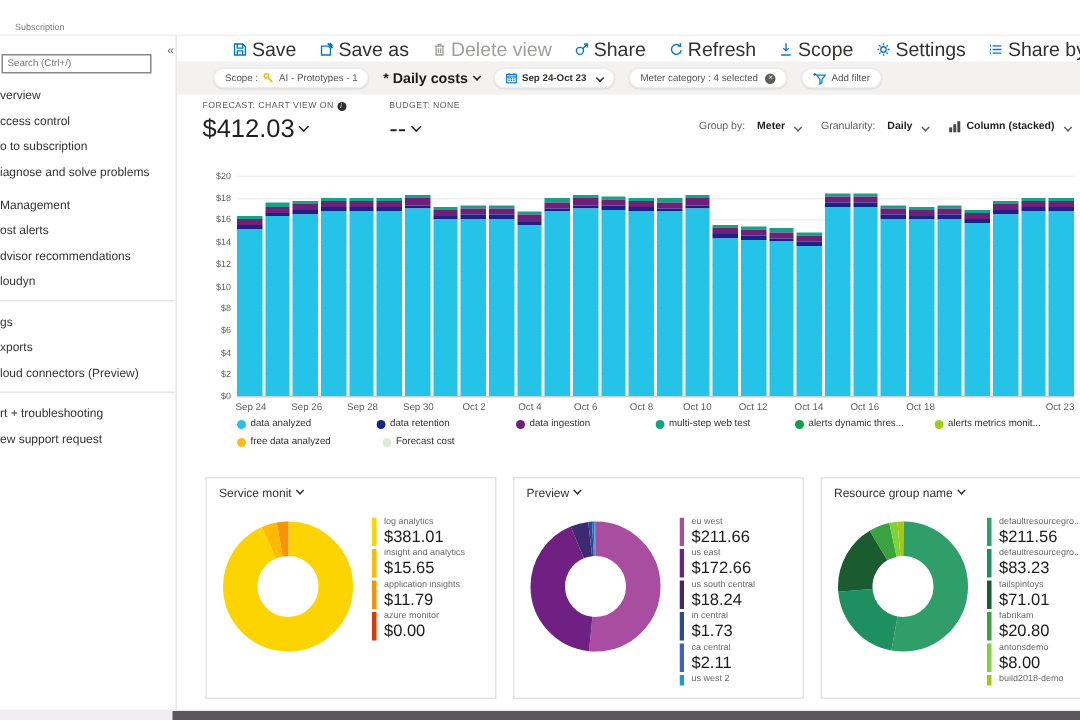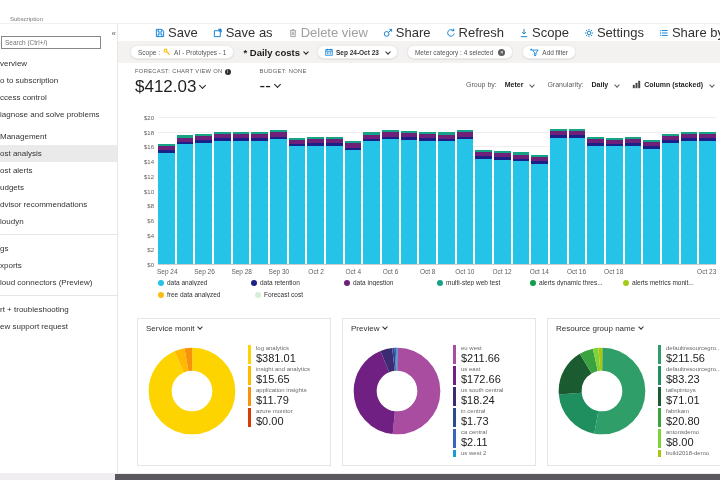--- a/index.html
+++ b/index.html
@@ -28,21 +28,21 @@
   
   #main { position:absolute; left:118px; top:24px; right:0; bottom:7px; background:#fff; overflow:hidden; }
 
   
   #commandbar { position:absolute; left:0; top:0; right:0; height:17px; display:flex; align-items:center; padding-left:37px; gap:15px; }
   .tb-btn { display:flex; align-items:center; gap:3px; font-size:13px; color:#323130; cursor:pointer; white-space:nowrap; }
   .tb-btn.disabled { color:#a19f9d; cursor:default; }
   .tb-btn svg { display:block; }
 
   
-  #filterbar { position:absolute; left:0; top:17px; right:0; height:22px; background:#f3f2f1; display:flex; align-items:center; padding-left:12px; gap:9px; }
+  #filterbar { position:absolute; left:0; top:17px; right:0; height:22px; background:#f3f2f1; display:flex; align-items:center; padding-left:24px; gap:9px; }
   .pill { background:#fff; border:1px solid #ececec; border-radius:9px; height:14px; display:flex; align-items:center; padding:0 7px; font-size:6.5px; color:#555; box-shadow:0 0.5px 1px rgba(0,0,0,.12); white-space:nowrap; gap:3px; cursor:pointer; }
   #view-name { font-size:9.5px; font-weight:bold; color:#1a1a1a; cursor:pointer; }
   .x-circle { display:inline-block; width:7px; height:7px; border-radius:50%; background:#605e5c; color:#fff; font-size:5.5px; line-height:7px; text-align:center; margin-left:2px; }
 
   
   #kpis { position:absolute; left:17px; top:44px; display:flex; gap:29px; }
   .kpi-label { font-size:5.8px; letter-spacing:.3px; color:#605e5c; white-space:nowrap; }
   .info-dot { display:inline-block; width:6px; height:6px; border-radius:50%; background:#323130; color:#fff; font-size:4.5px; line-height:6px; text-align:center; font-style:italic; margin-left:2px; vertical-align:0; }
   .kpi-value { font-size:17px; color:#201f1e; margin-top:2px; white-space:nowrap; cursor:pointer; }
   .kpi-value .chev { width:5px; height:5px; vertical-align:4px; }
@@ -89,27 +89,25 @@
   <div id="page-subtitle">Subscription</div>
 </div>
 
 <div id="sidebar">
   <div id="search-wrap">
     <input id="search-input" placeholder="Search (Ctrl+/)" style="">
     <span id="collapse">«</span>
   </div>
   <div id="nav-list">
       <div class="nav-item">verview</div>
+      <div class="nav-item">ccess control</div>
       <div class="nav-item">o to subscription</div>
-      <div class="nav-item">ccess control</div>
       <div class="nav-item">iagnose and solve problems</div>
       <div class="nav-header">Management</div>
-      <div class="nav-item selected">ost analysis</div>
       <div class="nav-item">ost alerts</div>
-      <div class="nav-item">udgets</div>
       <div class="nav-item">dvisor recommendations</div>
       <div class="nav-item">loudyn</div>
       <div class="nav-divider"></div>
       <div class="nav-header">gs</div>
       <div class="nav-item">xports</div>
       <div class="nav-item">loud connectors (Preview)</div>
       <div class="nav-divider"></div>
       <div class="nav-header">rt + troubleshooting</div>
       <div class="nav-item">ew support request</div>
     </div>

